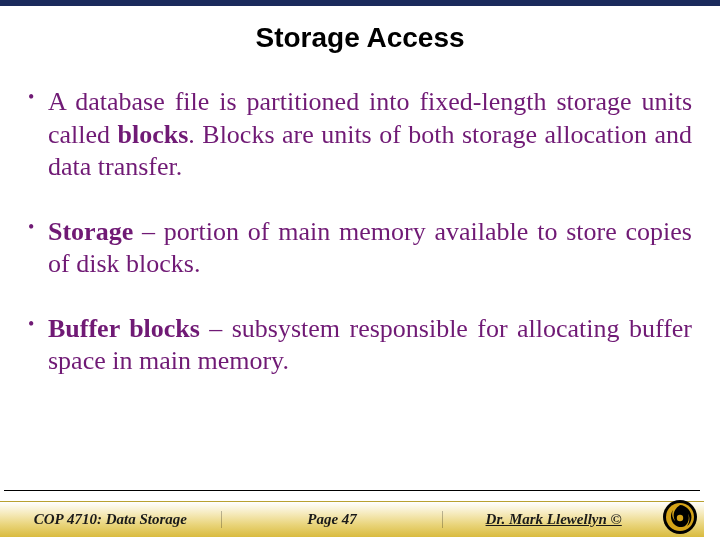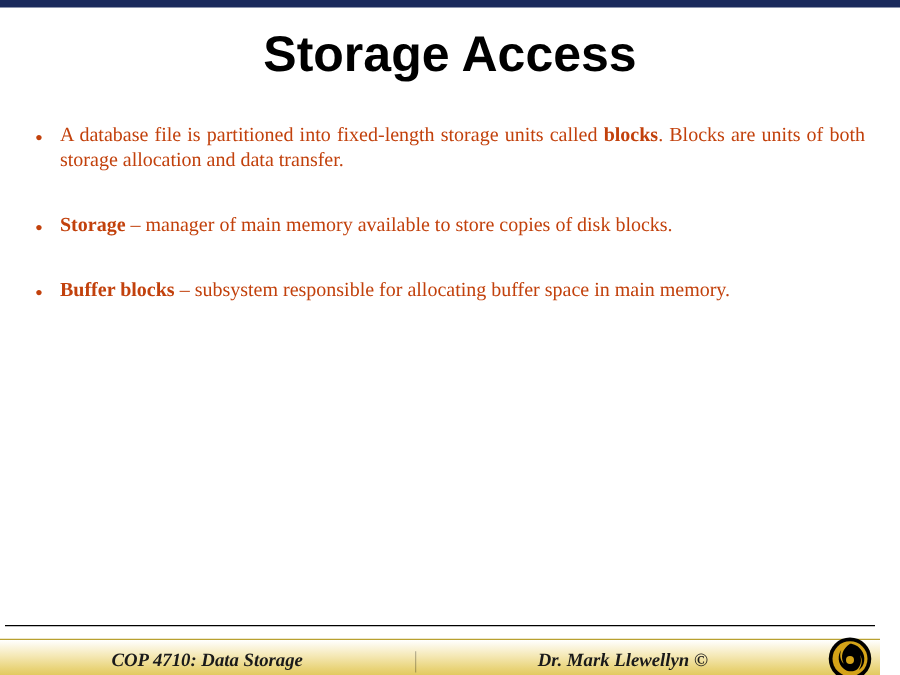--- a/index.html
+++ b/index.html
@@ -10,56 +10,56 @@
     background: #fff;
     position: relative;
     overflow: hidden;
   }
   .top-border {
     height: 6px;
     background: #1a2a5c;
   }
   .title {
     font-family: Arial, Helvetica, sans-serif;
-    font-size: 40px;
+    font-size: 28px;
     text-align: center;
     color: #000;
     margin-top: 16px;
     margin-bottom: 22px;
   }
   .content {
     padding: 0 28px 0 20px;
   }
   ul {
     list-style: none;
   }
   li.bullet {
     position: relative;
     padding-left: 28px;
-    font-size: 16px;
+    font-size: 26px;
     line-height: 1.25;
     text-align: justify;
-    color: #c2410c;
+    color: #701a75;
     margin-bottom: 24px;
     margin-top: 32px;
   }
   li.bullet::before {
     content: "•";
     position: absolute;
     left: 8px;
     top: 0;
     font-size: 18px;
   }
   .bold { font-weight: bold; }
   .footer {
     position: absolute;
     left: 0;
     right: 16px;
     bottom: 0;
-    height: 40px;
+    height: 50px;
   }
   .footer-line {
     height: 1px;
     background: #000;
     margin: 0 4px 10px 4px;
   }
   .footer-bar {
     height: 36px;
     display: flex;
     align-items: center;
@@ -70,21 +70,21 @@
   .footer-sec {
     flex: 1;
     text-align: center;
     font-family: "Times New Roman", Times, serif;
     font-size: 15px;
     font-style: italic;
     font-weight: bold;
     color: #1a1a1a;
     border-right: 1px solid rgba(0,0,0,0.25);
   }
-  .footer-sec:last-of-type { border-right: none; padding-right: 40px; }
+  .footer-sec:last-of-type { border-right: none; padding-right: 40px; text-decoration: underline; }
   .logo {
     position: absolute;
     right: 6px;
     bottom: 2px;
     width: 36px;
     height: 36px;
   }
 </style>
 </head>
 <body>
@@ -92,32 +92,33 @@
 <div class="top-border"></div>
 
 <h1 class="title">Storage Access</h1>
 
 <div class="content">
   <ul>
     <li class="bullet">
       <span>A database file is partitioned into fixed-length storage units called </span><span class="bold">blocks</span><span>.  Blocks are units of both storage allocation and data transfer.</span>
     </li>
     <li class="bullet">
-      <span></span><span class="bold">Storage</span><span> – manager of main memory available to store copies of disk blocks.</span>
+      <span></span><span class="bold">Storage</span><span> – portion of main memory available to store copies of disk blocks.</span>
     </li>
     <li class="bullet">
       <span></span><span class="bold">Buffer blocks</span><span> – subsystem responsible for allocating buffer space in main memory.</span>
     </li>
   </ul>
 </div>
 
 <div class="footer">
   <div class="footer-line"></div>
   <div class="footer-bar">
     <div class="footer-sec">COP 4710: Data Storage</div>
+    <div class="footer-sec">Page 47</div>
     <div class="footer-sec">Dr. Mark Llewellyn ©</div>
     <svg class="logo" viewBox="0 0 36 36">
       <circle cx="18" cy="18" r="17" fill="#000"></circle>
       <circle cx="18" cy="18" r="14" fill="#d4a318"></circle>
       <path d="M18 6 C12 10 10 16 13 22 C11 20 9 16 11 11 C8 15 8 22 13 26 C15 28 20 29 23 27 C26 25 28 20 26 15 C28 18 28 23 25 27 C30 24 31 16 27 11 C25 8 21 6 18 6 Z" fill="#000"></path>
       <circle cx="18" cy="19" r="3.2" fill="#d4a318"></circle>
     </svg>
   </div>
 </div>
 

